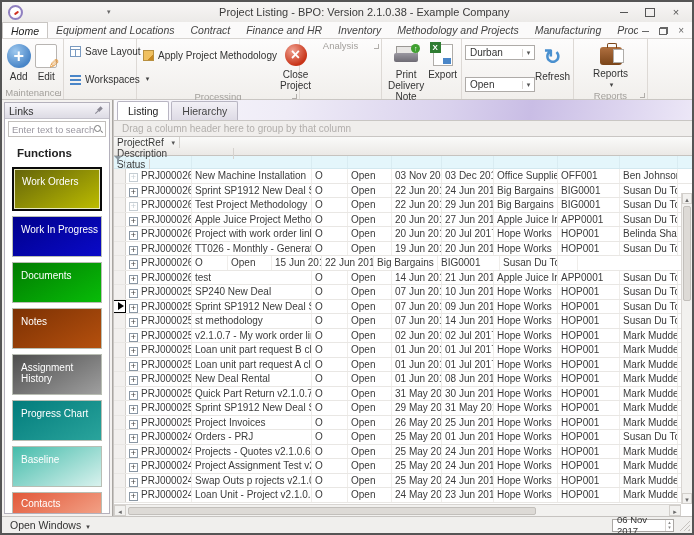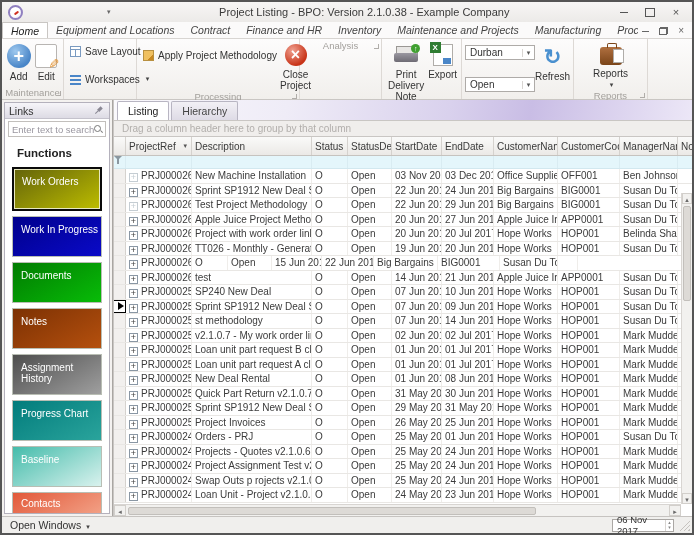--- a/index.html
+++ b/index.html
@@ -130,21 +130,21 @@
   .doc-tabstrip { position:absolute; left:0; top:0; right:0; height:20px;
     background:linear-gradient(100deg,#faf9fc 0%,#efecf7 30%,#d9d1ed 58%,#c9bde5 72%,#ece7f7 100%);
     display:flex; align-items:flex-end; padding-left:3px;}
   .dtab { font-size:10.5px; color:#444; padding:3px 10px; border:1px solid #b8b5c2; border-bottom:none;
     background:linear-gradient(#f2f0f5,#dedbe6); border-radius:2px 2px 0 0; margin-right:2px; cursor:default;}
   .dtab.active { background:#fff; color:#222; position:relative; z-index:2;}
   .groupby { position:absolute; left:0; top:20px; right:0; height:17px; background:#f0eeec;
     border-top:1px solid #c9c6c3; border-bottom:1px solid #c9c6c3;
     font-size:10px; color:#b2afac; display:flex; align-items:center; padding-left:8px;}
   .gridwrap { position:absolute; left:0; top:37px; right:0; bottom:0; background:#fff; overflow:hidden;}
-  .gridhead { display:flex; height:19px; background:linear-gradient(#fafaf9,#ebe9e6); border-bottom:1px solid #c6c3bf;}
+  .gridhead { display:flex; height:19px; background:linear-gradient(#fafaf9,#ebe9e6); border-bottom:1px solid #c6c3bf;flex-direction:column;}
   .hcell { border-right:1px solid #d5d2ce; font-size:10px; color:#3a3a3a; display:flex; align-items:center;
     padding:0 3px; white-space:nowrap; overflow:hidden; flex:0 0 auto; cursor:default;}
   .hcell .sorta { margin-left:auto; font-size:7px; color:#555; padding-right:1px;}
   .filterrow { display:flex; height:13px; background:#e4f6fb; border-bottom:1px solid #d2e8ef;}
   .fcell { border-right:1px solid #d9ecf2; flex:0 0 auto; height:100%;}
   .funnel { width:9px; height:9px; position:relative; margin:2px auto 0;}
   .funnel::before { content:""; position:absolute; left:0; top:0; border-left:4px solid transparent; border-right:4px solid transparent; border-top:4px solid #8a97a0;}
   .funnel::after { content:""; position:absolute; left:3px; top:3px; width:2px; height:5px; background:#8a97a0;}
   .grow { display:flex; height:14.5px; border-bottom:1px solid #e9e7e4; background:#fff; position:relative;}
   .gcell { border-right:1px solid #efedea; font-size:10px; color:#3b3b3b; white-space:nowrap; overflow:hidden;
@@ -191,21 +191,21 @@
     </div>
   </div>
 
   <div class="tabstrip">
     <div class="rtabs">
         <span class="rtab active">Home</span>
         <span class="rtab">Equipment and Locations</span>
         <span class="rtab">Contract</span>
         <span class="rtab">Finance and HR</span>
         <span class="rtab">Inventory</span>
-        <span class="rtab">Maintenance and Projects</span>
+        <span class="rtab">Methodology and Projects</span>
         <span class="rtab">Manufacturing</span>
         <span class="rtab">Procurement</span>
       </div>
     <div class="mdibtns">
       <span class="mdi-min"></span>
       <span class="mdi-restore"></span>
       <span class="mdi-close">×</span>
     </div>
   </div>
 

